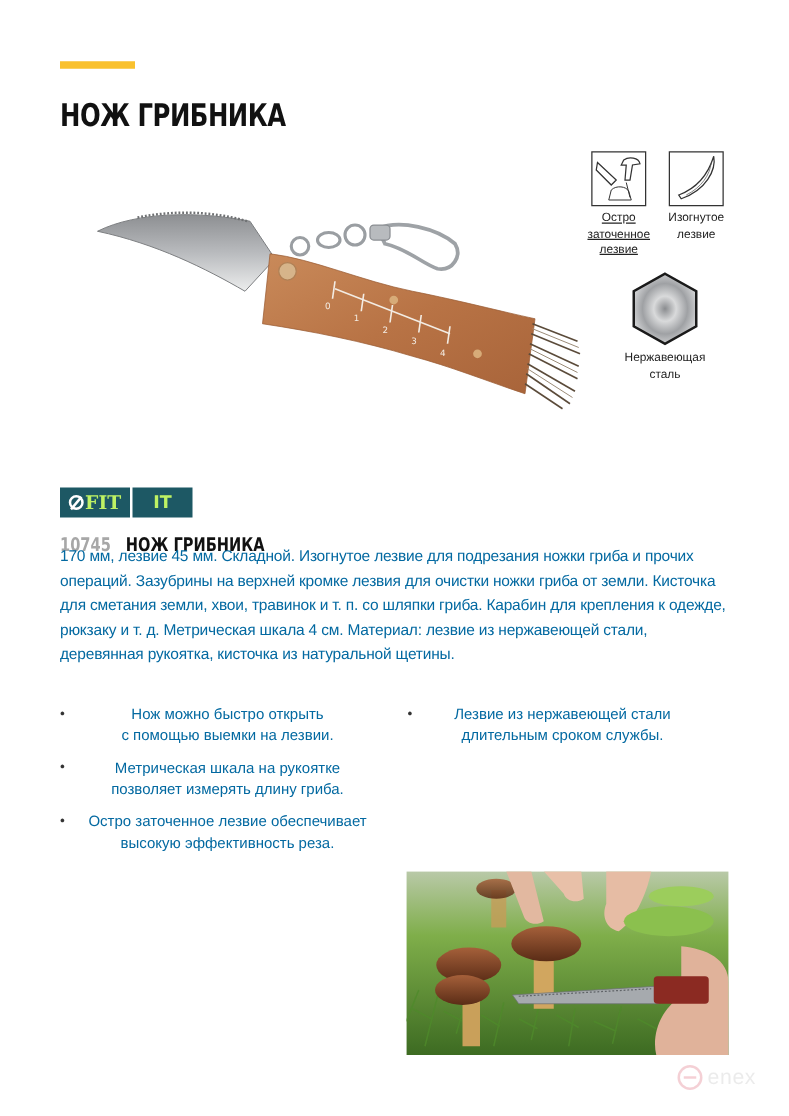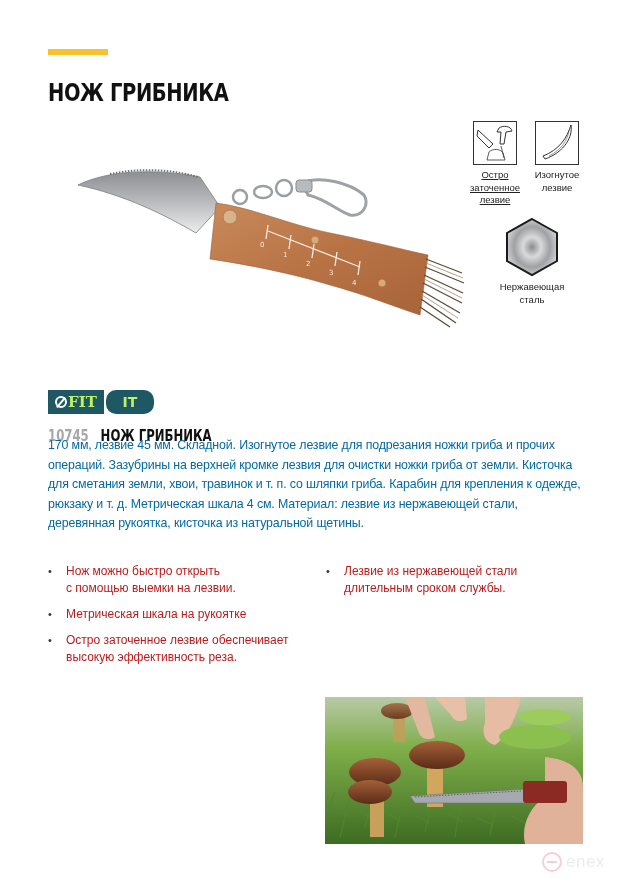--- a/index.html
+++ b/index.html
@@ -34,38 +34,38 @@
     .feat-3 { left: 492px; top: 217px; width: 80px; }
     .feat-3 .hex { width: 56px; height: 60px; margin: 0 auto 4px auto; }
 
     
     .brand-logo { position: absolute; left: 48px; top: 390px; height: 24px; display: flex; gap: 2px; }
     .brand-logo .seg {
       background: #1d5864; color: #bef264; height: 24px; display: flex; align-items: center; justify-content: center;
       font-family: "DejaVu Serif", serif; font-weight: bold; font-size: 15px;
     }
     .brand-logo .seg1 { width: 56px; }
-    .brand-logo .seg2 { width: 48px; font-family: "DejaVu Sans", sans-serif; font-size: 14px; border-radius: 10px; }
+    .brand-logo .seg2 { width: 48px; font-family: "DejaVu Sans", sans-serif; font-size: 14px; }
     .fit-mark { display: inline-block; width: 12px; height: 12px; border: 2px solid #fff; border-radius: 50%; position: relative; margin-right: 1px; box-sizing: border-box; }
     .fit-mark::after { content: ""; position: absolute; left: 3px; top: -2px; width: 2px; height: 13px; background: #fff; transform: rotate(40deg); }
 
     .sku-line {
       position: absolute; left: 48px; top: 427px; white-space: nowrap;
       font-family: "DejaVu Sans", sans-serif; font-weight: bold; font-size: 15px;
       transform: scaleX(0.78); transform-origin: left top;
     }
     .sku-line .sku { color: #a7a7a7; margin-right: 10px; }
     .sku-line .name { color: #111; }
 
     .description {
       position: absolute; left: 48px; top: 436px; width: 540px;
       font-size: 12.4px; line-height: 19.6px; color: #0369a1; letter-spacing: -0.15px;
     }
 
-    .bullets { position: absolute; list-style: none; margin: 0; padding: 0; font-size: 12px; line-height: 17px; color: #b91c1c; }
+    .bullets { position: absolute; list-style: none; margin: 0; padding: 0; font-size: 12px; line-height: 17px; color: #0369a1; text-align: center; }
     .bullets li { position: relative; padding-left: 18px; margin-bottom: 9px; }
     .bullets li::before { content: "•"; position: absolute; left: 0; top: 0; font-size: 11px; color: #333; }
     .bullets-left { left: 48px; top: 563px; width: 250px; }
     .bullets-right { left: 326px; top: 563px; width: 230px; }
 
     .photo { position: absolute; left: 325px; top: 697px; width: 258px; height: 147px; overflow: hidden; }
 
     .watermark { position: absolute; left: 542px; top: 852px; display: flex; align-items: center; gap: 4px; opacity: 0.35; }
     .watermark .circ { width: 20px; height: 20px; border: 2px solid #e27b8a; border-radius: 50%; box-sizing: border-box; position: relative; }
     .watermark .circ::after { content: ""; position: absolute; left: 3px; right: 3px; top: 7px; height: 2px; background: #e27b8a; }
@@ -197,20 +197,21 @@
 
 <div class="description">170 мм, лезвие 45 мм. Складной. Изогнутое лезвие для подрезания ножки гриба и прочих операций. Зазубрины на верхней кромке лезвия для очистки ножки гриба от земли. Кисточка для сметания земли, хвои, травинок и т. п. со шляпки гриба. Карабин для крепления к одежде, рюкзаку и т. д. Метрическая шкала 4 см. Материал: лезвие из нержавеющей стали, деревянная рукоятка, кисточка из натуральной щетины.</div>
 
 <ul class="bullets bullets-left">
   <li>
     <div>Нож можно быстро открыть</div>
     <div>с помощью выемки на лезвии.</div>
   </li>
   <li>
     <div>Метрическая шкала на рукоятке</div>
+    <div>позволяет измерять длину гриба.</div>
   </li>
   <li>
     <div>Остро заточенное лезвие обеспечивает</div>
     <div>высокую эффективность реза.</div>
   </li>
 </ul>
 
 <ul class="bullets bullets-right">
   <li>
     <div>Лезвие из нержавеющей стали</div>

